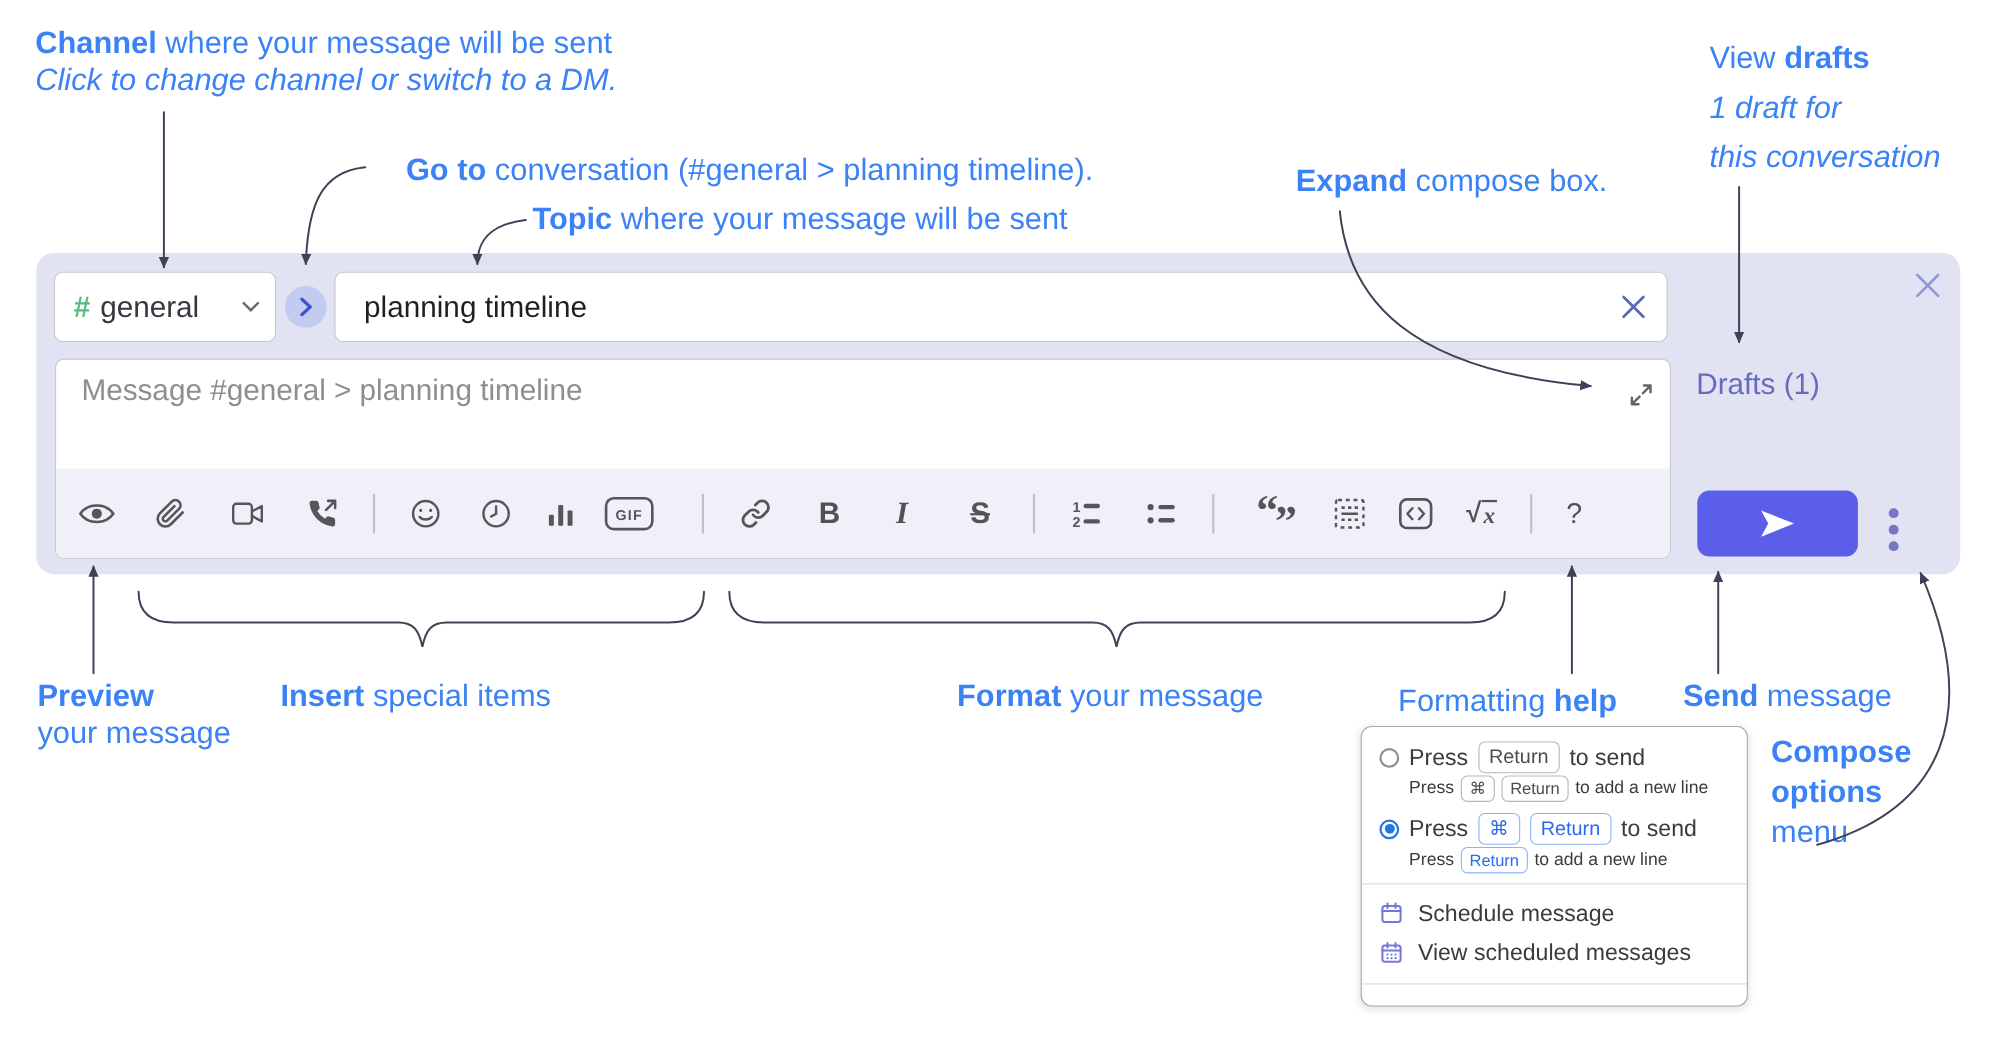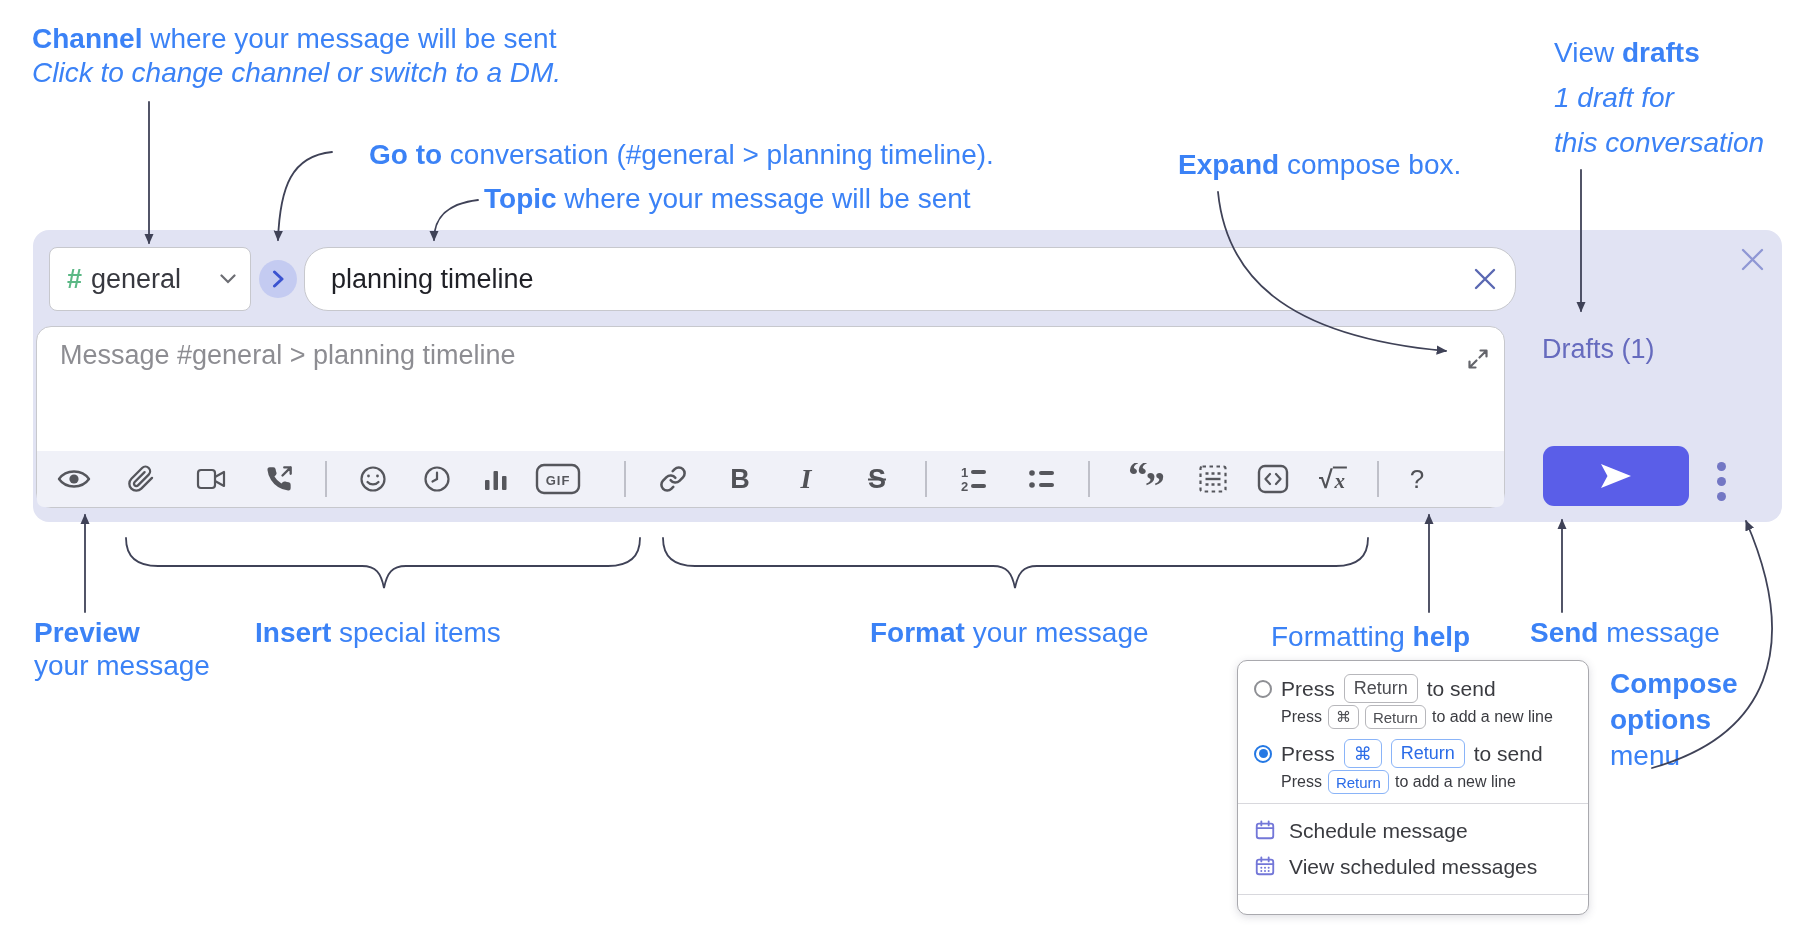--- a/index.html
+++ b/index.html
@@ -8,27 +8,27 @@
   .ann{font-size:28px;line-height:33px;color:#3b82f6;white-space:nowrap;}
   .ann b{font-weight:bold;}
   .ann i{font-style:italic;}
   
   #compose{left:33px;top:230px;width:1749px;height:292px;background:#e1e3f3;border-radius:16px;}
   .whitebox{background:#fff;border:1px solid #c7c8cd;border-radius:8px;box-sizing:border-box;}
   #channel-box{left:16px;top:17px;width:202px;height:64px;display:flex;align-items:center;padding:0 14px 0 17px;cursor:pointer;}
   #channel-box .hash{font-weight:bold;font-size:27px;margin-right:9px;}
   #channel-box .chname{font-size:27px;color:#37383f;flex:1;}
   #goto-btn{left:226px;top:30px;width:38px;height:38px;border-radius:50%;background:#c4cbf1;display:flex;align-items:center;justify-content:center;cursor:pointer;}
-  #topic-box{left:271px;top:17px;width:1212px;height:64px;display:flex;align-items:center;padding:0 18px 0 26px;border-radius:24px;}
+  #topic-box{left:271px;top:17px;width:1212px;height:64px;display:flex;align-items:center;padding:0 18px 0 26px;}
   #topic-box .tval{font-size:27px;color:#1f2026;flex:1;}
   #compose-close{right:16px;top:16px;cursor:pointer;}
-  #message-box{left:3px;top:96px;width:1469px;height:182px;border-radius:15px;}
+  #message-box{left:17px;top:96px;width:1469px;height:182px;}
   #msg-placeholder{left:23px;top:13px;font-size:27px;color:#8d8d92;}
   #expand-btn{right:14px;top:20px;cursor:pointer;}
-  #toolbar{left:0;bottom:0;width:100%;height:56px;background:#f0f1f8;border-radius:0 0 7px 7px;}
+  #toolbar{left:0;bottom:0;width:100%;height:81px;background:#f0f1f8;border-radius:0 0 7px 7px;}
   .tic{position:absolute;top:50%;transform:translate(-50%,-50%);display:flex;align-items:center;justify-content:center;cursor:pointer;color:#55565c;}
   .tdiv{position:absolute;top:50%;transform:translate(-50%,-50%);width:2px;height:36px;background:#bfc0c9;}
   .tic .txt{font-size:27px;font-weight:bold;color:#515257;}
   .tic .it{font-family:"Liberation Serif",serif;font-style:italic;font-weight:bold;font-size:28px;}
   .tic .strike{text-decoration:line-through;}
   .sqrtx{font-size:25px;font-weight:bold;display:flex;align-items:flex-start;}
   .sqrtx .x{font-family:"Liberation Serif",serif;font-style:italic;border-top:2.5px solid #515257;padding:0 2px;font-size:21px;margin-top:2px;}
   #drafts-link{left:1509px;top:104px;font-size:27px;color:#666bbe;cursor:pointer;}
   #send-btn{left:1510px;top:216px;width:146px;height:60px;background:#5a5ee8;border-radius:11px;display:flex;align-items:center;justify-content:center;cursor:pointer;border:none;}
   #kebab{left:1680px;top:228px;display:flex;flex-direction:column;gap:6px;cursor:pointer;padding:4px;}

